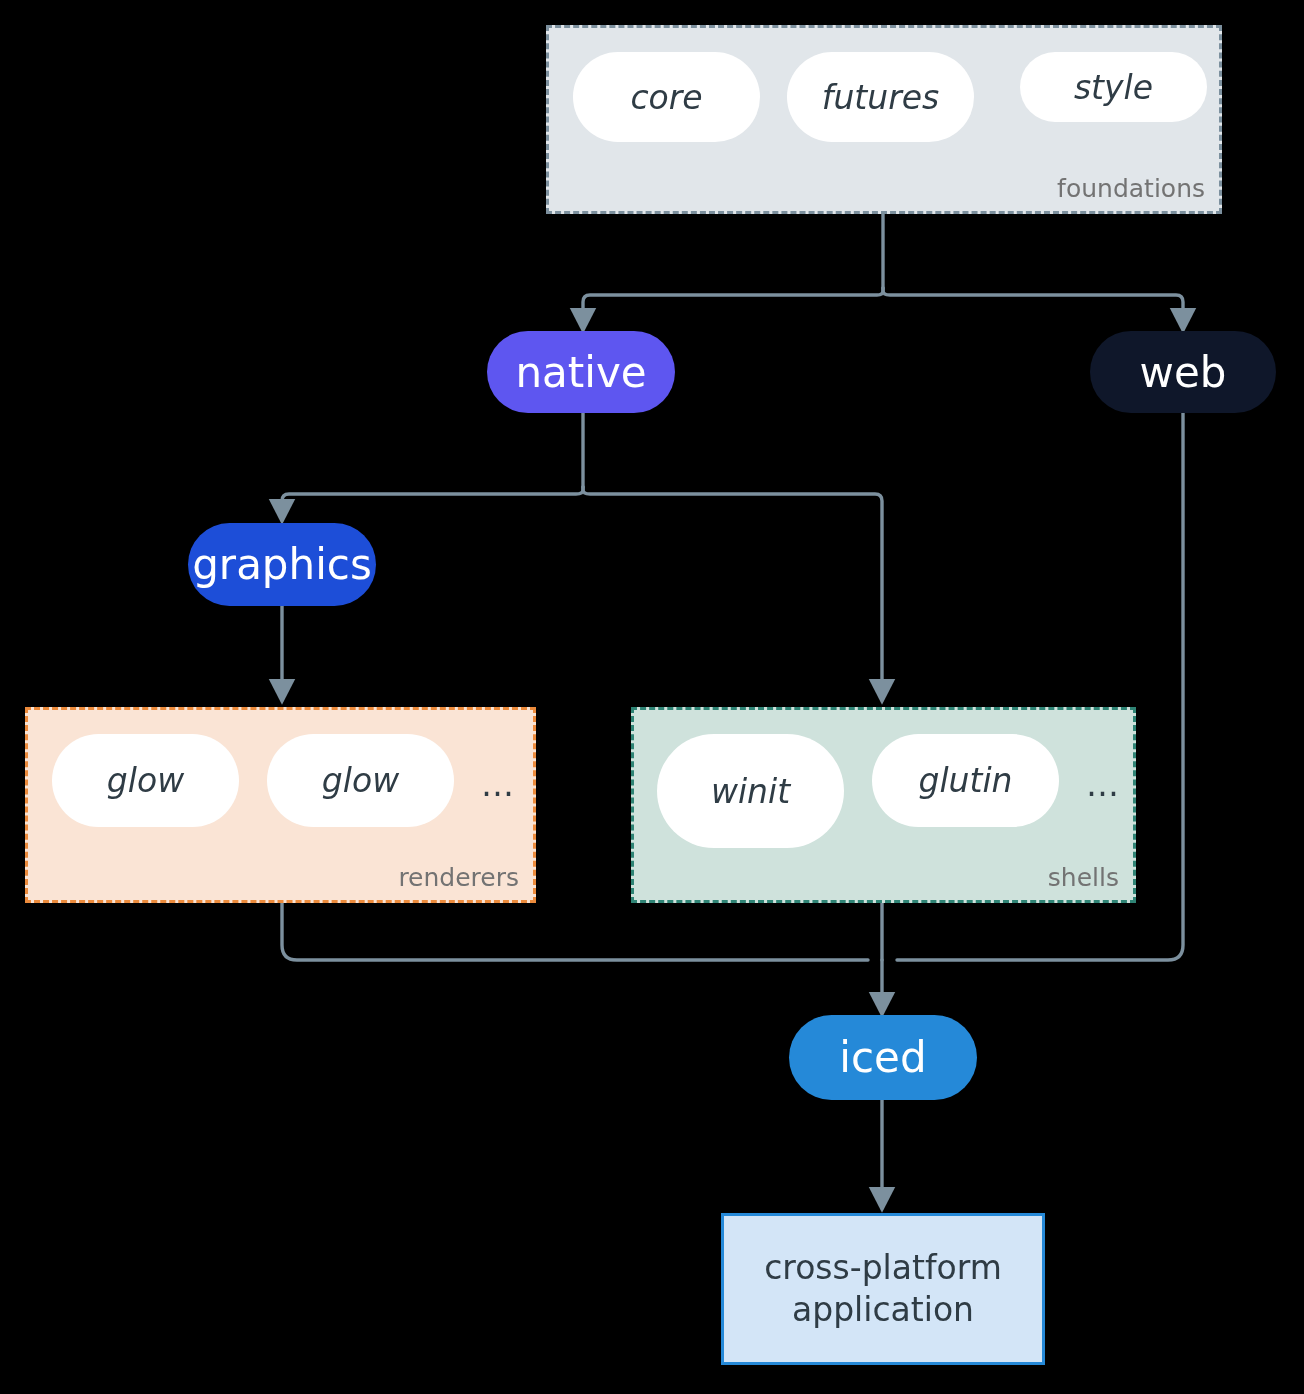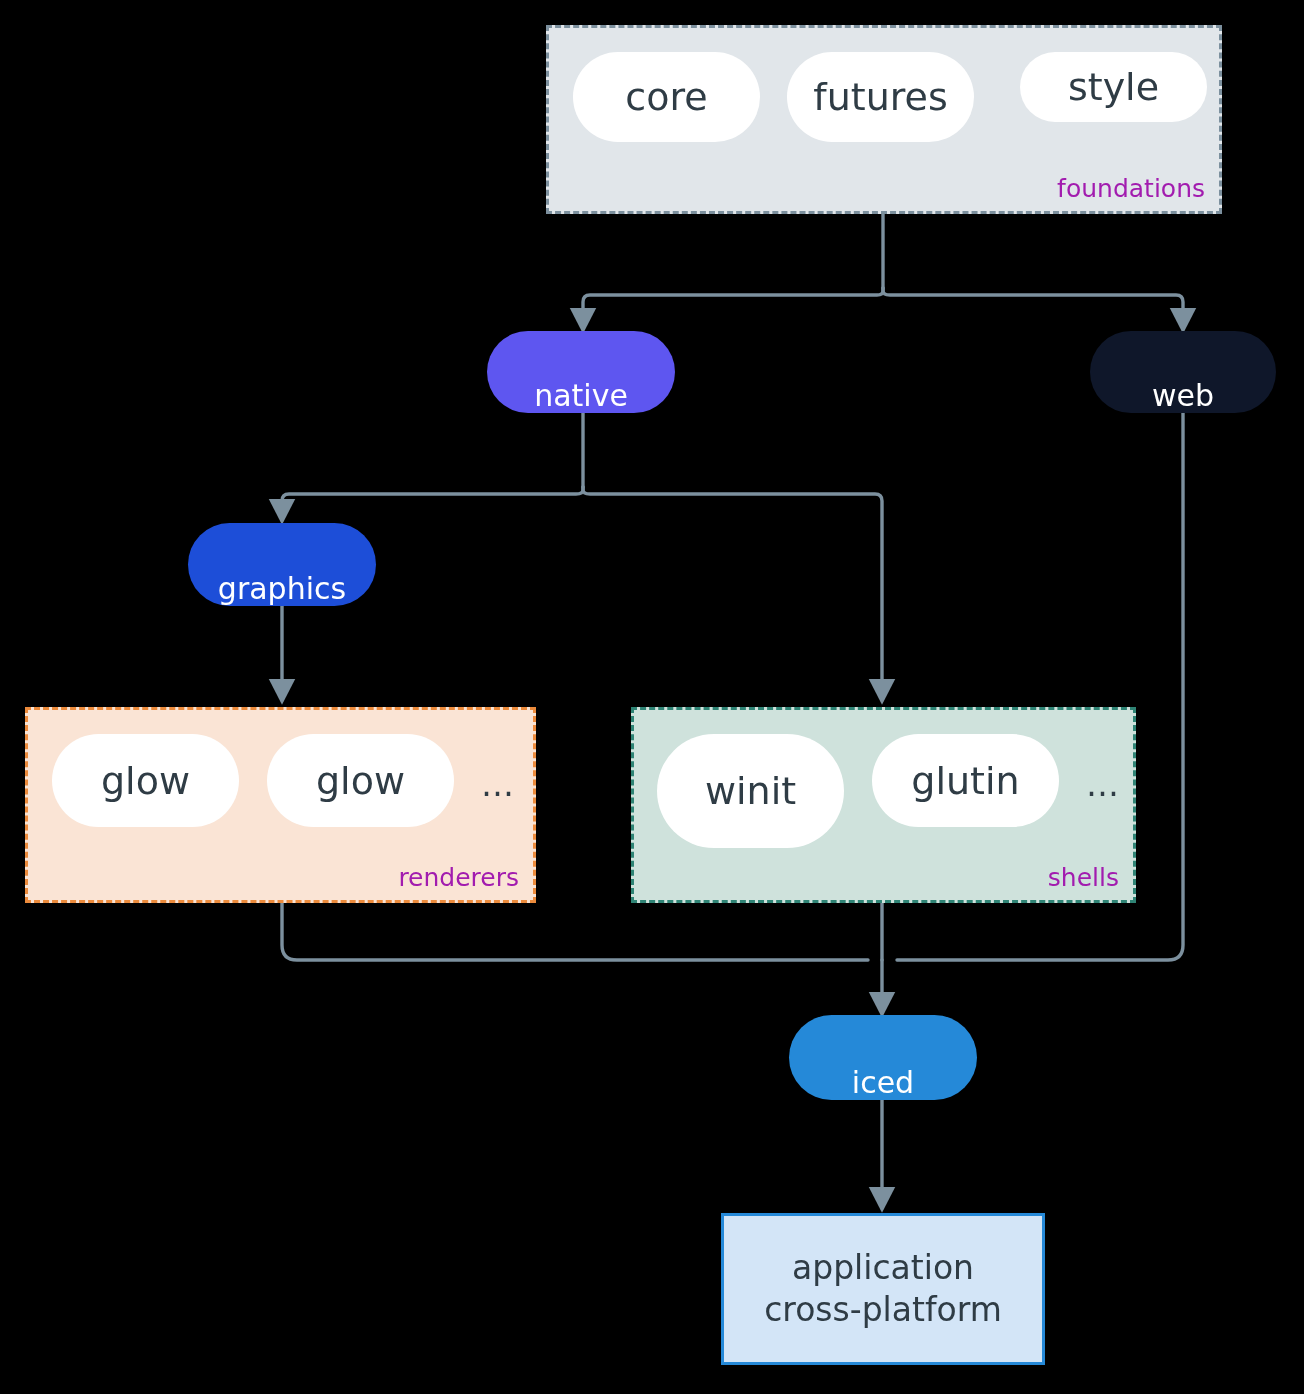--- a/index.html
+++ b/index.html
@@ -29,45 +29,46 @@
     position: absolute;
     box-sizing: border-box;
     border-style: dashed;
     border-width: 3px;
   }
   .cluster-label {
     position: absolute;
     right: 14px;
     bottom: 8px;
     font-size: 25px;
-    color: #a21caf;
+    color: #737373;
     white-space: nowrap;
   }
   .pill {
     position: absolute;
     box-sizing: border-box;
     display: flex;
     align-items: center;
     justify-content: center;
     border-radius: 999px;
-    font-size: 38px;
+    font-size: 33px;
     white-space: nowrap;
+    font-style: italic;
   }
   .pill-white {
     background: #ffffff;
     color: #2f3c45;
   }
   .node {
     position: absolute;
     box-sizing: border-box;
     display: flex;
-    align-items: flex-end;
+    align-items: center;
     justify-content: center;
     border-radius: 999px;
-    font-size: 30px;
+    font-size: 42px;
     color: #ffffff;
     white-space: nowrap;
   }
   .ellipsis {
     position: absolute;
     font-size: 33px;
     color: #2f3c45;
     line-height: 1;
   }
   .box {
@@ -167,18 +168,18 @@
     <span>glutin</span>
   </div>
   <div class="ellipsis" style="left:1086px; top:768px;">…</div>
 
   <div class="node" style="left:789px; top:1015px; width:188px; height:85px; background:#2589d8;">
     <span>iced</span>
   </div>
 
   <div class="box" style="left:721px; top:1213px; width:324px; height:152px; background:#d3e5f7; border-color:#2589d8; color:#2f3c45;">
     <div>
+      <div>cross-platform</div>
       <div>application</div>
-      <div>cross-platform</div>
     </div>
   </div>
 
 </div>
 
 </body></html>

